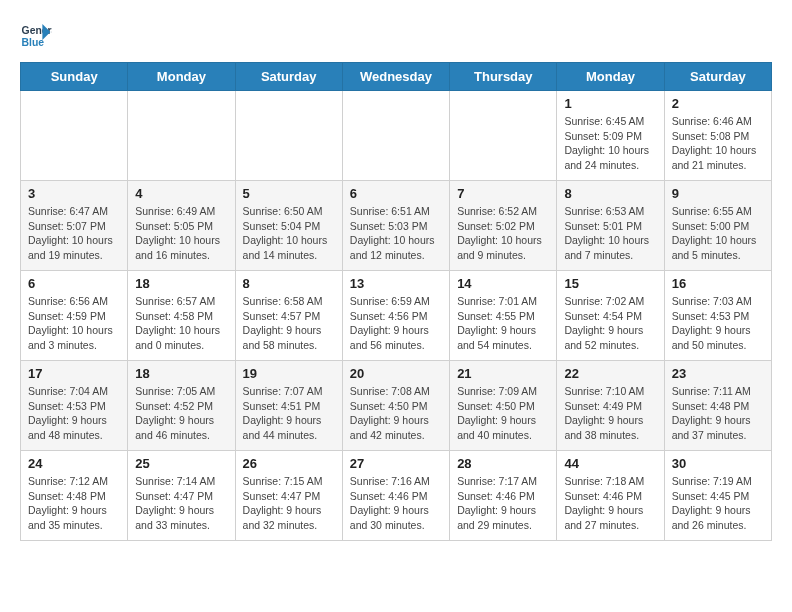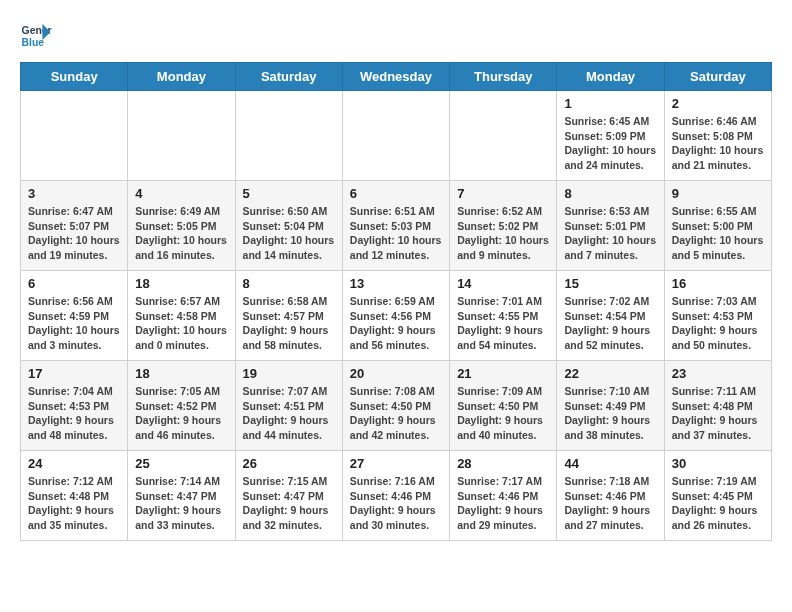--- a/index.html
+++ b/index.html
@@ -68,21 +68,20 @@
       font-size: 13px;
       font-weight: bold;
       color: #222;
       display: block;
       margin-bottom: 3px;
     }
     .day-info {
       font-size: 10.5px;
       color: #444;
       line-height: 1.4;
-      font-weight: bold;
     }
     .empty-cell {
       background: #fff !important;
     }
   </style>
 </head>
 <body>
 
 <div class="header-area">
   <div class="logo">

